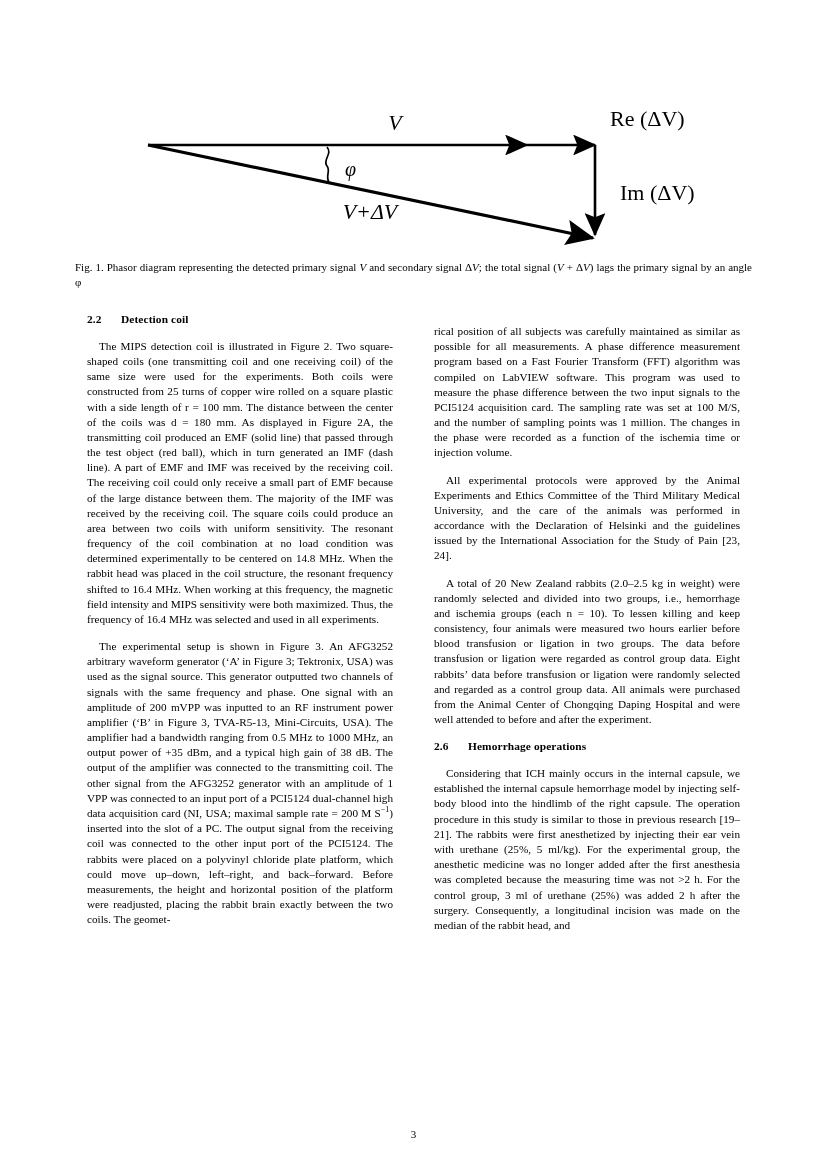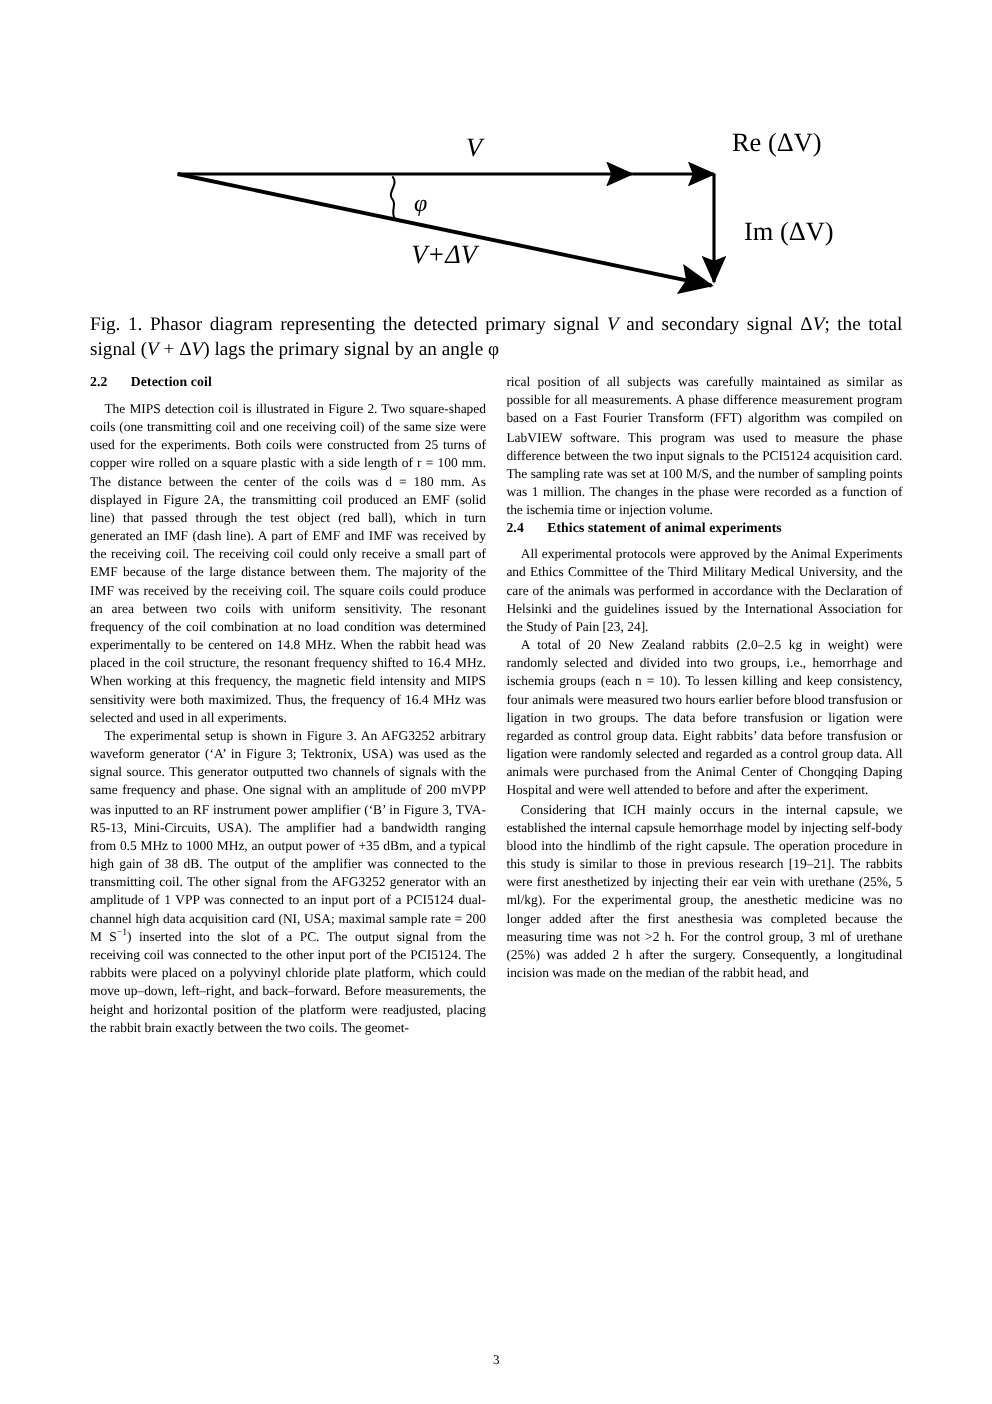--- a/index.html
+++ b/index.html
@@ -28,21 +28,21 @@
     top: 92px;
     width: 677px;
   }
   .phasor-svg {
     display: block;
     width: 677px;
     height: 160px;
   }
   .fig-caption {
     margin-top: 8px;
-    font-size: 16px;
+    font-size: 11px;
     line-height: 1.32;
     text-align: justify;
     text-justify: inter-word;
   }
   .fig-caption .mathit { font-style: italic; }
 
   
   .columns {
     position: absolute;
     left: 75px;
@@ -54,35 +54,35 @@
     position: absolute;
     top: 0;
     width: 330px;
   }
   .col-left  { left: 0; }
   .col-right { left: 347px; }
 
   h2.section-head {
     font-size: 11.4px;
     font-weight: bold;
-    margin: 0 0 7px 0;
+    margin: 0 0 7px 12px;
     line-height: 1.3;
     letter-spacing: 0.1px;
   }
   h2.section-head .num {
     display: inline-block;
     min-width: 34px;
   }
   .gap-before {
     margin-top: 22px;
   }
   p.body {
     font-size: 11.2px;
     line-height: 1.355;
-    margin: 0;
+    margin: 12px;
     text-align: justify;
     text-justify: inter-word;
     text-indent: 12px;
     hyphens: manual;
   }
   p.body.cont {
     text-indent: 0;
   }
   sup.sup { font-size: 0.72em; vertical-align: super; line-height: 0; }
 
@@ -138,27 +138,27 @@
       <p class="body">The MIPS detection coil is illustrated in Figure 2. Two square-shaped coils (one transmitting coil and one receiving coil) of the same size were used for the experiments. Both coils were constructed from 25 turns of copper wire rolled on a square plastic with a side length of r = 100 mm. The distance between the center of the coils was d = 180 mm. As displayed in Figure 2A, the transmitting coil produced an EMF (solid line) that passed through the test object (red ball), which in turn generated an IMF (dash line). A part of EMF and IMF was received by the receiving coil. The receiving coil could only receive a small part of EMF because of the large distance between them. The majority of the IMF was received by the receiving coil. The square coils could produce an area between two coils with uniform sensitivity. The resonant frequency of the coil combination at no load condition was determined experimentally to be centered on 14.8 MHz. When the rabbit head was placed in the coil structure, the resonant frequency shifted to 16.4 MHz. When working at this frequency, the magnetic field intensity and MIPS sensitivity were both maximized. Thus, the frequency of 16.4 MHz was selected and used in all experiments.</p>
 
 
       <p class="body"><span>The experimental setup is shown in Figure 3. An AFG3252 arbitrary waveform generator (‘A’ in Figure 3; Tektronix, USA) was used as the signal source. This generator outputted two channels of signals with the same frequency and phase. One signal with an amplitude of 200 mVPP was inputted to an RF instrument power amplifier (‘B’ in Figure 3, TVA-R5-13, Mini-Circuits, USA). The amplifier had a bandwidth ranging from 0.5 MHz to 1000 MHz, an output power of +35 dBm, and a typical high gain of 38 dB. The output of the amplifier was connected to the transmitting coil. The other signal from the AFG3252 generator with an amplitude of 1 VPP was connected to an input port of a PCI5124 dual-channel high data acquisition card (NI, USA; maximal sample rate = 200 M S</span><sup class="sup">−1</sup><span>) inserted into the slot of a PC. The output signal from the receiving coil was connected to the other input port of the PCI5124. The rabbits were placed on a polyvinyl chloride plate platform, which could move up–down, left–right, and back–forward. Before measurements, the height and horizontal position of the platform were readjusted, placing the rabbit brain exactly between the two coils. The geomet-</span></p>
     </div>
 
     <div class="col col-right">
 
       <p class="body cont">rical position of all subjects was carefully maintained as similar as possible for all measurements. A phase difference measurement program based on a Fast Fourier Transform (FFT) algorithm was compiled on LabVIEW software. This program was used to measure the phase difference between the two input signals to the PCI5124 acquisition card. The sampling rate was set at 100 M/S, and the number of sampling points was 1 million. The changes in the phase were recorded as a function of the ischemia time or injection volume.</p>
 
-      <h2 class="section-head gap-before"><span class="num">2.4</span><span>Ethics statement of animal experiments</span></h2>
 
       <p class="body">All experimental protocols were approved by the Animal Experiments and Ethics Committee of the Third Military Medical University, and the care of the animals was performed in accordance with the Declaration of Helsinki and the guidelines issued by the International Association for the Study of Pain [23, 24].</p>
 
 
       <p class="body">A total of 20 New Zealand rabbits (2.0–2.5 kg in weight) were randomly selected and divided into two groups, i.e., hemorrhage and ischemia groups (each n = 10). To lessen killing and keep consistency, four animals were measured two hours earlier before blood transfusion or ligation in two groups. The data before transfusion or ligation were regarded as control group data. Eight rabbits’ data before transfusion or ligation were randomly selected and regarded as a control group data. All animals were purchased from the Animal Center of Chongqing Daping Hospital and were well attended to before and after the experiment.</p>
 
+      <h2 class="section-head gap-before"><span class="num">2.6</span><span>Hemorrhage operations</span></h2>
 
       <p class="body">Considering that ICH mainly occurs in the internal capsule, we established the internal capsule hemorrhage model by injecting self-body blood into the hindlimb of the right capsule. The operation procedure in this study is similar to those in previous research [19–21]. The rabbits were first anesthetized by injecting their ear vein with urethane (25%, 5 ml/kg). For the experimental group, the anesthetic medicine was no longer added after the first anesthesia was completed because the measuring time was not &gt;2 h. For the control group, 3 ml of urethane (25%) was added 2 h after the surgery. Consequently, a longitudinal incision was made on the median of the rabbit head, and</p>
     </div>
   </div>
 
   <div class="folio">3</div>
 
 </div>
 
 </body></html>

